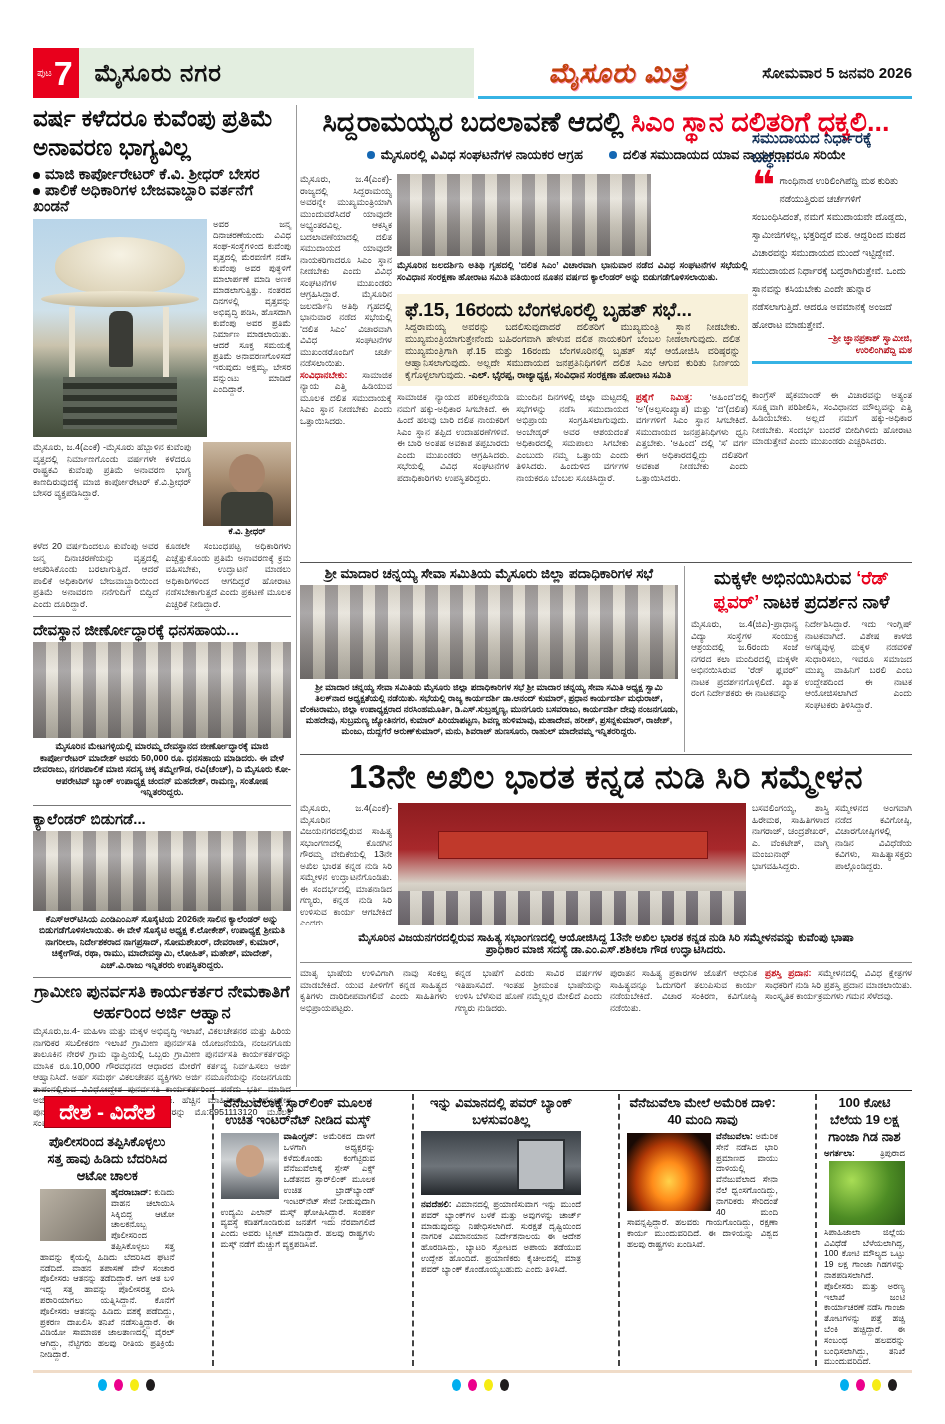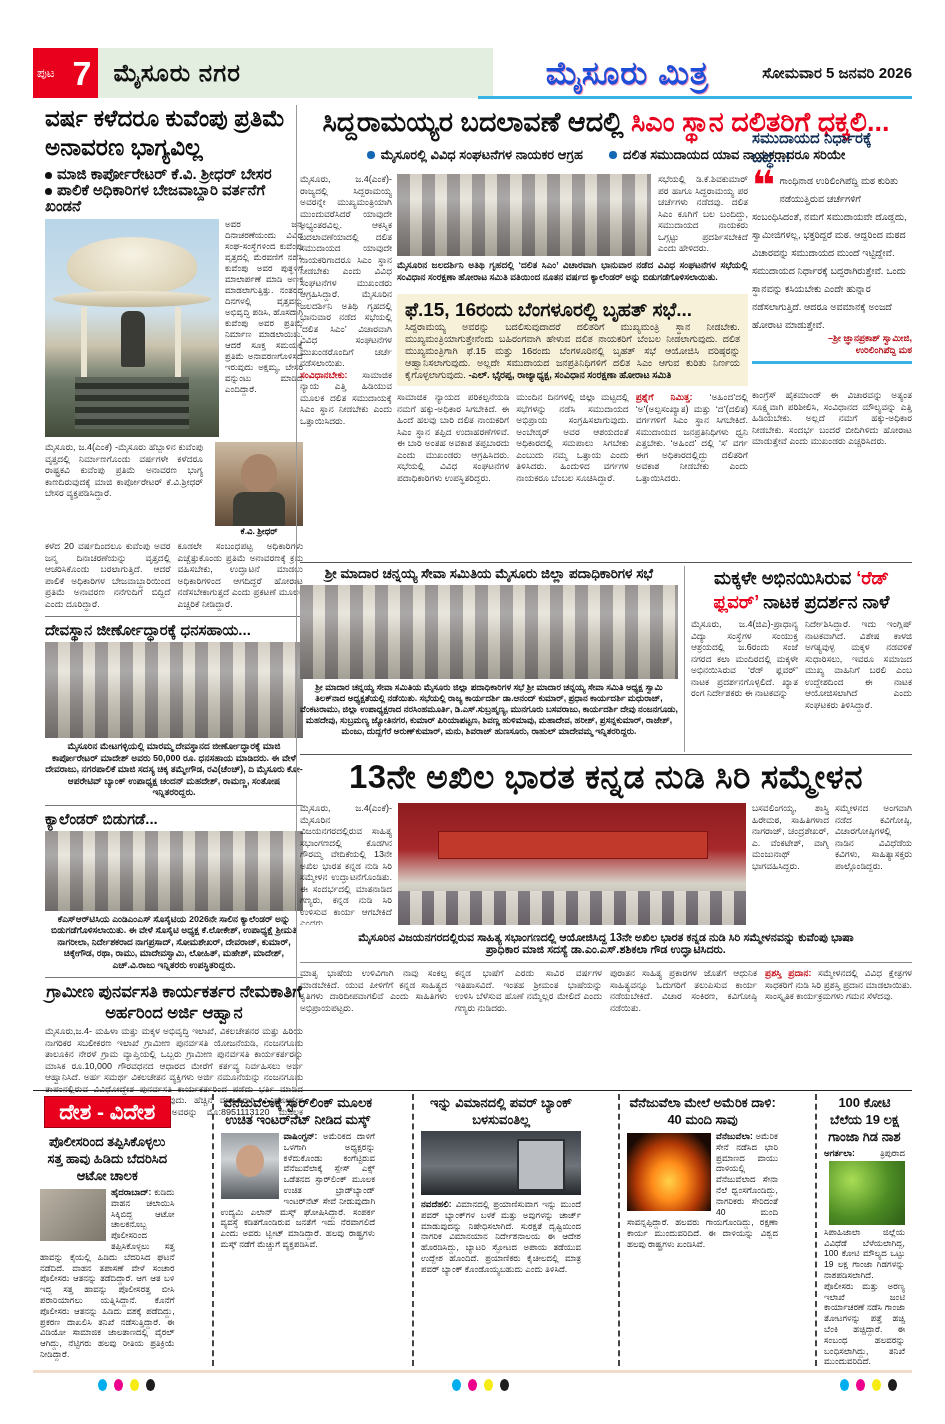--- a/index.html
+++ b/index.html
@@ -7,26 +7,26 @@
         font-family:"Liberation Sans","DejaVu Sans",sans-serif;color:#111;overflow:hidden;}
   .abs{position:absolute;}
   .b{font-weight:bold;}
   .body-txt{font-size:9px;line-height:11.5px;text-align:justify;color:#1a1a1a;word-break:break-word;}
   .cap-txt{font-size:9px;line-height:11.5px;font-weight:bold;text-align:justify;color:#1a1a1a;}
   .hrule{position:absolute;height:1px;background:#555;}
   .vrule{position:absolute;width:1px;background:#999;}
   
   .hdr{position:absolute;left:33px;top:48px;width:879px;height:50px;display:flex;align-items:stretch;}
   .badge{background:#e8001c;color:#fff;display:flex;align-items:center;padding:0 6px 0 4px;}
-  .badge .lbl{font-size:12px;margin-right:18px;}
+  .badge .lbl{font-size:10px;margin-right:2px;}
   .badge .num{font-size:34px;font-weight:bold;line-height:1;}
   .secbar{background:#e3eee0;display:flex;align-items:center;padding:0 16px;width:395px;box-sizing:border-box;}
   .secbar .t{font-size:24px;font-weight:bold;letter-spacing:1px;}
   .masthead{flex:1;display:flex;align-items:center;justify-content:center;}
-  .masthead .t{color:#1d4ed8;font-size:32px;font-weight:bold;text-shadow:1px 1px 0 #f9b;letter-spacing:1px;}
+  .masthead .t{color:#c2410c;font-size:27px;font-weight:bold;font-style:italic;text-shadow:1px 1px 0 #f9b;letter-spacing:1px;}
   .dateline{display:flex;align-items:center;justify-content:flex-end;font-size:15px;font-weight:bold;white-space:nowrap;}
   .bluerule{position:absolute;left:478px;top:96px;width:434px;height:3px;background:#36b3e4;}
   
   .kv-head{font-size:23px;line-height:29px;font-weight:bold;color:#0d0d0d;}
   .kv-bul{font-size:15px;font-weight:bold;line-height:16px;}
   .dot{display:inline-block;width:7px;height:7px;border-radius:50%;background:#111;margin-right:5px;}
   .bluedot{display:inline-block;width:8px;height:8px;border-radius:50%;background:#1467b3;margin-right:6px;}
   .photo{position:relative;overflow:hidden;}
   .ph-group{background:linear-gradient(180deg,#cbc4b6 0%,#e6e2d8 30%,#b9b3a5 62%,#8c877a 100%);}
   .ph-group:after{content:"";position:absolute;inset:0;background:repeating-linear-gradient(90deg,rgba(35,35,60,.30) 0 13px,rgba(245,245,245,.22) 13px 25px);}
@@ -79,21 +79,21 @@
     <div class="secbar">
       <span class="t">ಮೈಸೂರು ನಗರ</span>
     </div>
     <div class="masthead">
       <span class="t">ಮೈಸೂರು ಮಿತ್ರ</span>
     </div>
     <div class="dateline">ಸೋಮವಾರ 5 ಜನವರಿ 2026</div>
   </div>
   <div class="bluerule"></div>
 
-  <div class="abs" style="left:45px;top:104px;width:258px;">
+  <div class="abs" style="left:33px;top:104px;width:258px;">
     <div class="kv-head">ವರ್ಷ ಕಳೆದರೂ ಕುವೆಂಪು ಪ್ರತಿಮೆ ಅನಾವರಣ ಭಾಗ್ಯವಿಲ್ಲ</div>
     <div class="kv-bul" style="margin-top:4px;"><span class="dot"></span><span>ಮಾಜಿ ಕಾರ್ಪೋರೇಟರ್ ಕೆ.ವಿ. ಶ್ರೀಧರ್ ಬೇಸರ</span></div>
     <div class="kv-bul"><span class="dot"></span><span>ಪಾಲಿಕೆ ಅಧಿಕಾರಿಗಳ ಬೇಜವಾಬ್ದಾರಿ ವರ್ತನೆಗೆ ಖಂಡನೆ</span></div>
     <div style="display:flex;gap:6px;margin-top:5px;">
       <div class="photo" style="width:174px;height:218px;background:linear-gradient(180deg,#b9d5e9 0%,#cfe1ea 42%,#cac3ad 58%,#6f7a6a 74%,#434c3a 100%);">
         <div style="position:absolute;left:22px;top:18px;width:130px;height:58px;border-radius:50% 50% 45% 45%;background:radial-gradient(ellipse at 50% 30%,#f6f2e4,#ddd3b8 75%,#b8ab8d);"></div>
         <div style="position:absolute;left:8px;top:72px;width:158px;height:16px;border-radius:50%;background:linear-gradient(180deg,#efe8d3,#c2b799);"></div>
         <div style="position:absolute;left:36px;top:88px;width:6px;height:70px;background:#e9e3d2;"></div>
         <div style="position:absolute;left:130px;top:88px;width:6px;height:70px;background:#e9e3d2;"></div>
         <div style="position:absolute;left:76px;top:92px;width:24px;height:56px;background:#3a3b36;border-radius:8px 8px 2px 2px;"></div>
@@ -138,21 +138,20 @@
     <div class="abs" style="left:0;top:43px;width:612px;display:flex;justify-content:center;gap:26px;">
       <div class="mt-sub"><span class="bluedot"></span><span>ಮೈಸೂರಲ್ಲಿ ವಿವಿಧ ಸಂಘಟನೆಗಳ ನಾಯಕರ ಆಗ್ರಹ</span></div>
       <div class="mt-sub"><span class="bluedot"></span><span>ದಲಿತ ಸಮುದಾಯದ ಯಾವ ನಾಯಕರಾದರೂ ಸರಿಯೇ</span></div>
     </div>
     <div class="body-txt abs" style="left:0;top:70px;width:92px;height:386px;overflow:hidden;">
       <span>ಮೈಸೂರು, ಜ.4(ಎಂಕೆ)- ರಾಜ್ಯದಲ್ಲಿ ಸಿದ್ದರಾಮಯ್ಯ ಅವರನ್ನೇ ಮುಖ್ಯಮಂತ್ರಿಯಾಗಿ ಮುಂದುವರೆಸಿದರೆ ಯಾವುದೇ ಅಭ್ಯಂತರವಿಲ್ಲ. ಆಕಸ್ಮಿಕ ಬದಲಾವಣೆಯಾದಲ್ಲಿ ದಲಿತ ಸಮುದಾಯದ ಯಾವುದೇ ನಾಯಕರಿಗಾದರೂ ಸಿಎಂ ಸ್ಥಾನ ನೀಡಬೇಕು ಎಂದು ವಿವಿಧ ಸಂಘಟನೆಗಳ ಮುಖಂಡರು ಆಗ್ರಹಿಸಿದ್ದಾರೆ. ಮೈಸೂರಿನ ಜಲದರ್ಶಿನಿ ಅತಿಥಿ ಗೃಹದಲ್ಲಿ ಭಾನುವಾರ ನಡೆದ ಸಭೆಯಲ್ಲಿ ‘ದಲಿತ ಸಿಎಂ’ ವಿಚಾರವಾಗಿ ವಿವಿಧ ಸಂಘಟನೆಗಳ ಮುಖಂಡರೊಂದಿಗೆ ಚರ್ಚೆ ನಡೆಸಲಾಯಿತು.</span>
       <span class="redlead">ಸಂವಿಧಾನಬೇಕು:</span>
       <span> ಸಾಮಾಜಿಕ ನ್ಯಾಯ ಎತ್ತಿ ಹಿಡಿಯುವ ಮೂಲಕ ದಲಿತ ಸಮುದಾಯಕ್ಕೆ ಸಿಎಂ ಸ್ಥಾನ ನೀಡಬೇಕು ಎಂದು ಒತ್ತಾಯಿಸಿದರು.</span>
     </div>
     <div class="photo abs ph-group" style="left:97px;top:70px;width:254px;height:82px;"></div>
-    <div class="body-txt abs" style="left:358px;top:70px;width:90px;height:82px;overflow:hidden;">ಸಭೆಯಲ್ಲಿ ಡಿ.ಕೆ.ಶಿವಕುಮಾರ್ ಪರ ಹಾಗೂ ಸಿದ್ದರಾಮಯ್ಯ ಪರ ಚರ್ಚೆಗಳು ನಡೆದವು. ದಲಿತ ಸಿಎಂ ಕೂಗಿಗೆ ಬಲ ಬಂದಿದ್ದು, ಸಮುದಾಯದ ನಾಯಕರು ಒಗ್ಗಟ್ಟು ಪ್ರದರ್ಶಿಸಬೇಕಿದೆ ಎಂದು ಹೇಳಿದರು.</div>
     <div class="cap-txt abs" style="left:97px;top:156px;width:351px;">ಮೈಸೂರಿನ ಜಲದರ್ಶಿನಿ ಅತಿಥಿ ಗೃಹದಲ್ಲಿ ‘ದಲಿತ ಸಿಎಂ’ ವಿಚಾರವಾಗಿ ಭಾನುವಾರ ನಡೆದ ವಿವಿಧ ಸಂಘಟನೆಗಳ ಸಭೆಯಲ್ಲಿ ಸಂವಿಧಾನ ಸಂರಕ್ಷಣಾ ಹೋರಾಟ ಸಮಿತಿ ವತಿಯಿಂದ ನೂತನ ವರ್ಷದ ಕ್ಯಾಲೆಂಡರ್ ಅನ್ನು ಬಿಡುಗಡೆಗೊಳಿಸಲಾಯಿತು.</div>
     <div class="crm abs" style="left:97px;top:190px;width:351px;height:92px;">
       <div class="bt">ಫೆ.15, 16ರಂದು ಬೆಂಗಳೂರಲ್ಲಿ ಬೃಹತ್ ಸಭೆ...</div>
       <div class="bb"><span>ಸಿದ್ದರಾಮಯ್ಯ ಅವರನ್ನು ಬದಲಿಸುವುದಾದರೆ ದಲಿತರಿಗೆ ಮುಖ್ಯಮಂತ್ರಿ ಸ್ಥಾನ ನೀಡಬೇಕು. ಮುಖ್ಯಮಂತ್ರಿಯಾಗುತ್ತೇನೆಂದು ಬಹಿರಂಗವಾಗಿ ಹೇಳುವ ದಲಿತ ನಾಯಕರಿಗೆ ಬೆಂಬಲ ನೀಡಲಾಗುವುದು. ದಲಿತ ಮುಖ್ಯಮಂತ್ರಿಗಾಗಿ ಫೆ.15 ಮತ್ತು 16ರಂದು ಬೆಂಗಳೂರಿನಲ್ಲಿ ಬೃಹತ್ ಸಭೆ ಆಯೋಜಿಸಿ ವರಿಷ್ಠರನ್ನು ಆಹ್ವಾನಿಸಲಾಗುವುದು. ಅಲ್ಲದೇ ಸಮುದಾಯದ ಜನಪ್ರತಿನಿಧಿಗಳಿಗೆ ದಲಿತ ಸಿಎಂ ಆಗುವ ಕುರಿತು ನಿರ್ಣಯ ಕೈಗೊಳ್ಳಲಾಗುವುದು.</span> <span class="b">-ಎಲ್. ಭೈರಪ್ಪ, ರಾಜ್ಯಾಧ್ಯಕ್ಷ, ಸಂವಿಧಾನ ಸಂರಕ್ಷಣಾ ಹೋರಾಟ ಸಮಿತಿ</span></div>
     </div>
     <div class="abs" style="left:97px;top:288px;width:351px;height:168px;display:flex;gap:7px;">
       <div class="body-txt" style="flex:1;overflow:hidden;">ಸಾಮಾಜಿಕ ನ್ಯಾಯದ ಪರಿಕಲ್ಪನೆಯಡಿ ನಮಗೆ ಹಕ್ಕು-ಅಧಿಕಾರ ಸಿಗಬೇಕಿದೆ. ಈ ಹಿಂದೆ ಹಲವು ಬಾರಿ ದಲಿತ ನಾಯಕರಿಗೆ ಸಿಎಂ ಸ್ಥಾನ ತಪ್ಪಿದ ಉದಾಹರಣೆಗಳಿವೆ. ಈ ಬಾರಿ ಅಂತಹ ಅವಕಾಶ ತಪ್ಪಬಾರದು ಎಂದು ಮುಖಂಡರು ಆಗ್ರಹಿಸಿದರು. ಸಭೆಯಲ್ಲಿ ವಿವಿಧ ಸಂಘಟನೆಗಳ ಪದಾಧಿಕಾರಿಗಳು ಉಪಸ್ಥಿತರಿದ್ದರು.</div>
       <div class="body-txt" style="flex:1;overflow:hidden;">ಮುಂದಿನ ದಿನಗಳಲ್ಲಿ ಜಿಲ್ಲಾ ಮಟ್ಟದಲ್ಲಿ ಸಭೆಗಳನ್ನು ನಡೆಸಿ ಸಮುದಾಯದ ಅಭಿಪ್ರಾಯ ಸಂಗ್ರಹಿಸಲಾಗುವುದು. ಅಂಬೇಡ್ಕರ್ ಅವರ ಆಶಯದಂತೆ ಅಧಿಕಾರದಲ್ಲಿ ಸಮಪಾಲು ಸಿಗಬೇಕು ಎಂಬುದು ನಮ್ಮ ಒತ್ತಾಯ ಎಂದು ತಿಳಿಸಿದರು. ಹಿಂದುಳಿದ ವರ್ಗಗಳ ನಾಯಕರೂ ಬೆಂಬಲ ಸೂಚಿಸಿದ್ದಾರೆ.</div>
       <div class="body-txt" style="flex:1;overflow:hidden;"><span class="redlead">ಪ್ರಶ್ನೆಗೆ ನಿಮಿತ್ತ: </span><span>‘ಅಹಿಂದ’ದಲ್ಲಿ ‘ಅ’(ಅಲ್ಪಸಂಖ್ಯಾತ) ಮತ್ತು ‘ದ’(ದಲಿತ) ವರ್ಗಗಳಿಗೆ ಸಿಎಂ ಸ್ಥಾನ ಸಿಗಬೇಕಿದೆ. ಸಮುದಾಯದ ಜನಪ್ರತಿನಿಧಿಗಳು ಧ್ವನಿ ಎತ್ತಬೇಕು. ‘ಅಹಿಂದ’ ದಲ್ಲಿ ‘ಸ’ ವರ್ಗ ಈಗ ಅಧಿಕಾರದಲ್ಲಿದ್ದು ದಲಿತರಿಗೆ ಅವಕಾಶ ನೀಡಬೇಕು ಎಂದು ಒತ್ತಾಯಿಸಿದರು.</span></div>
     </div>

